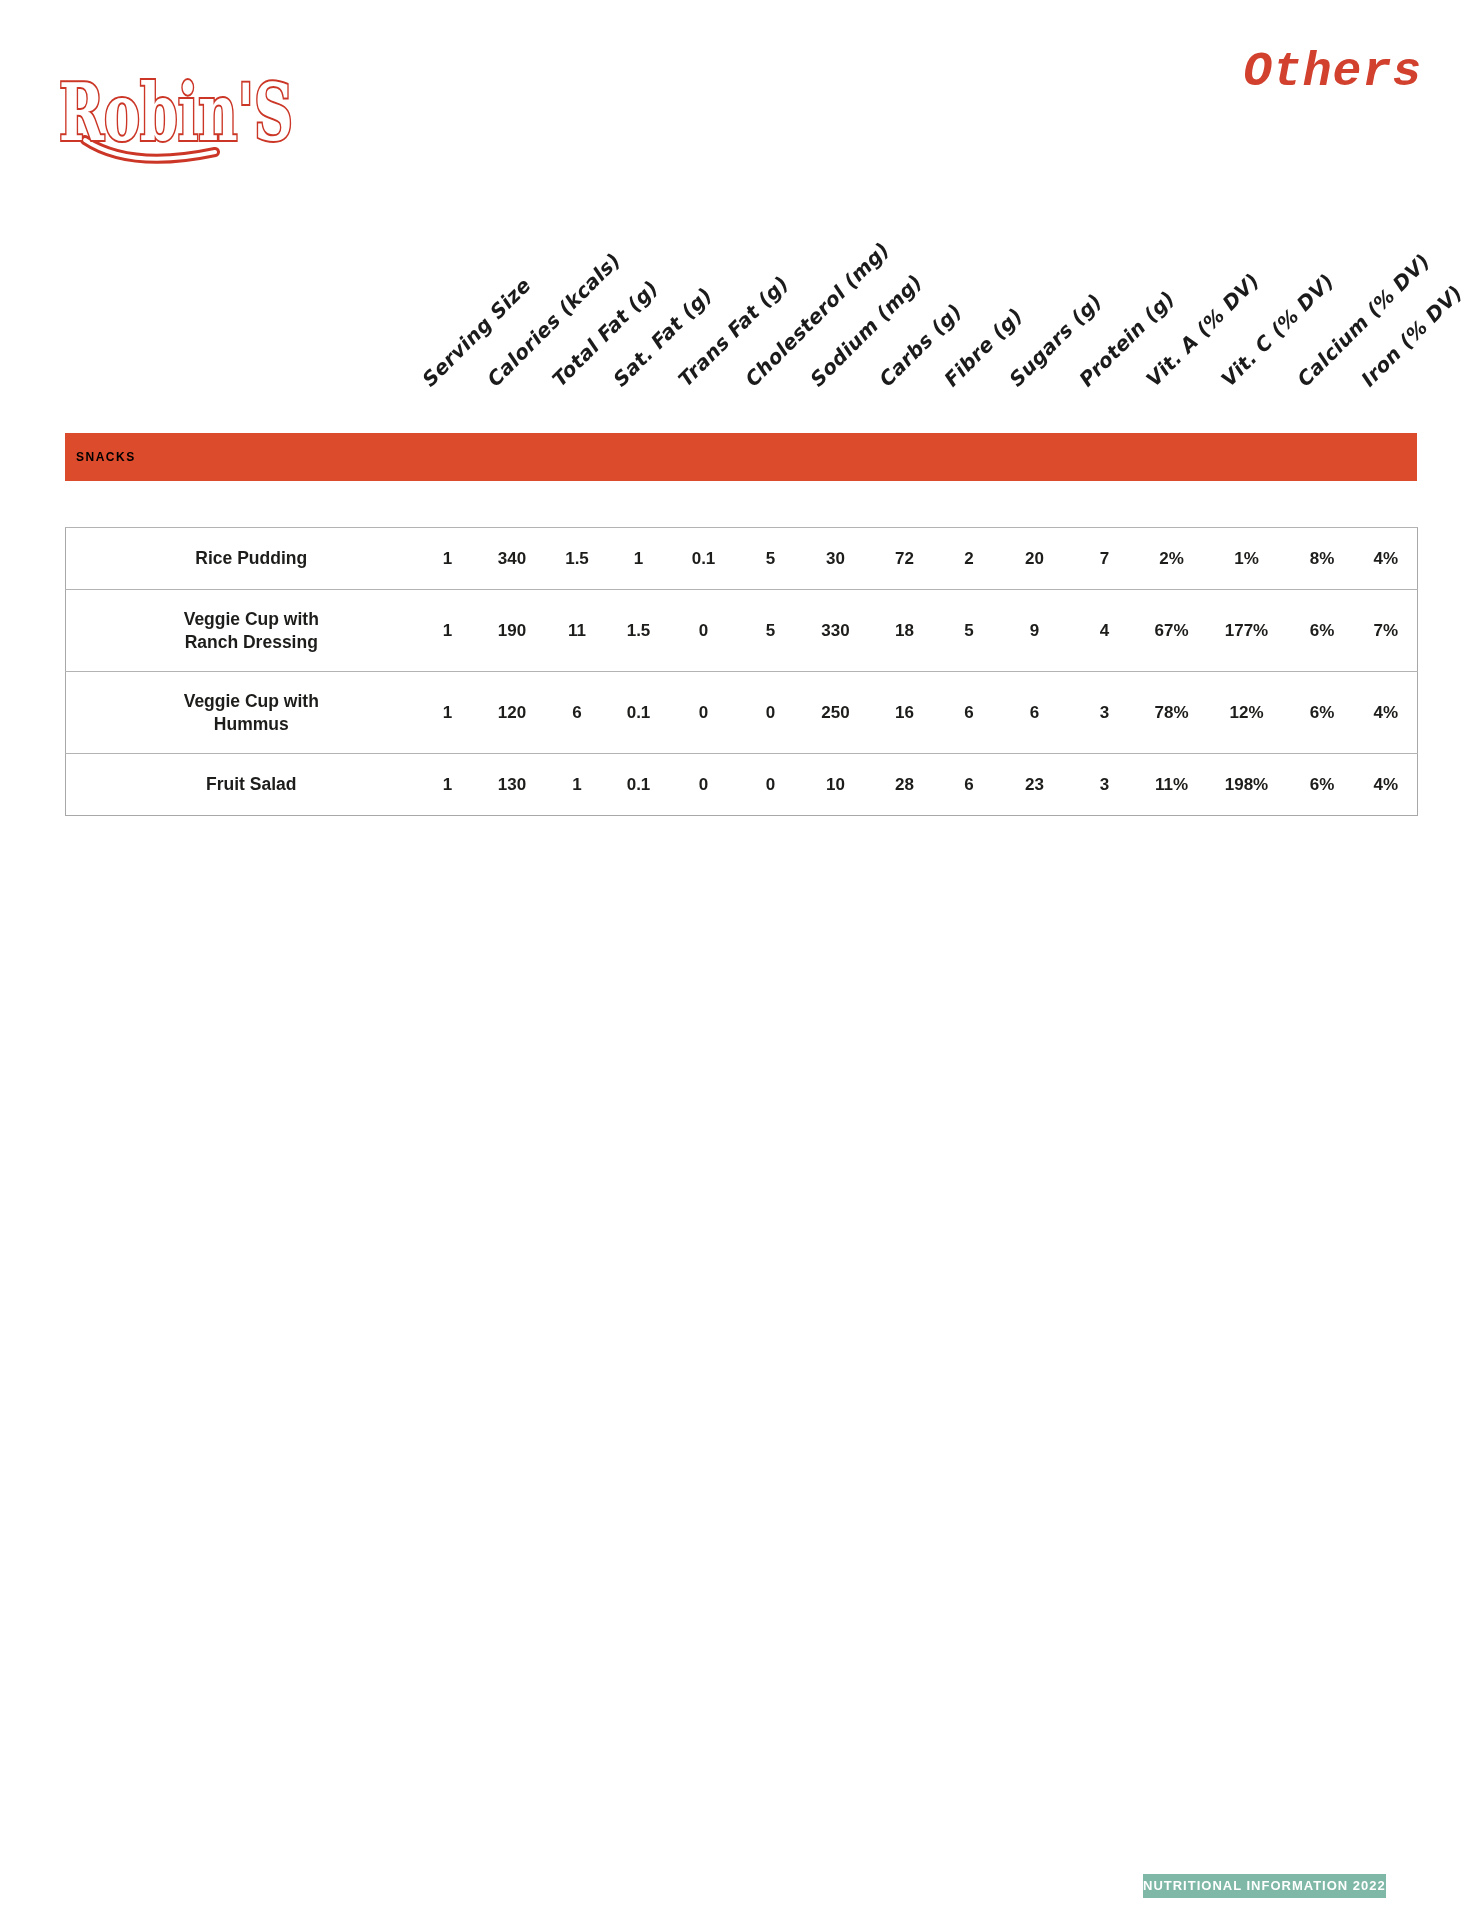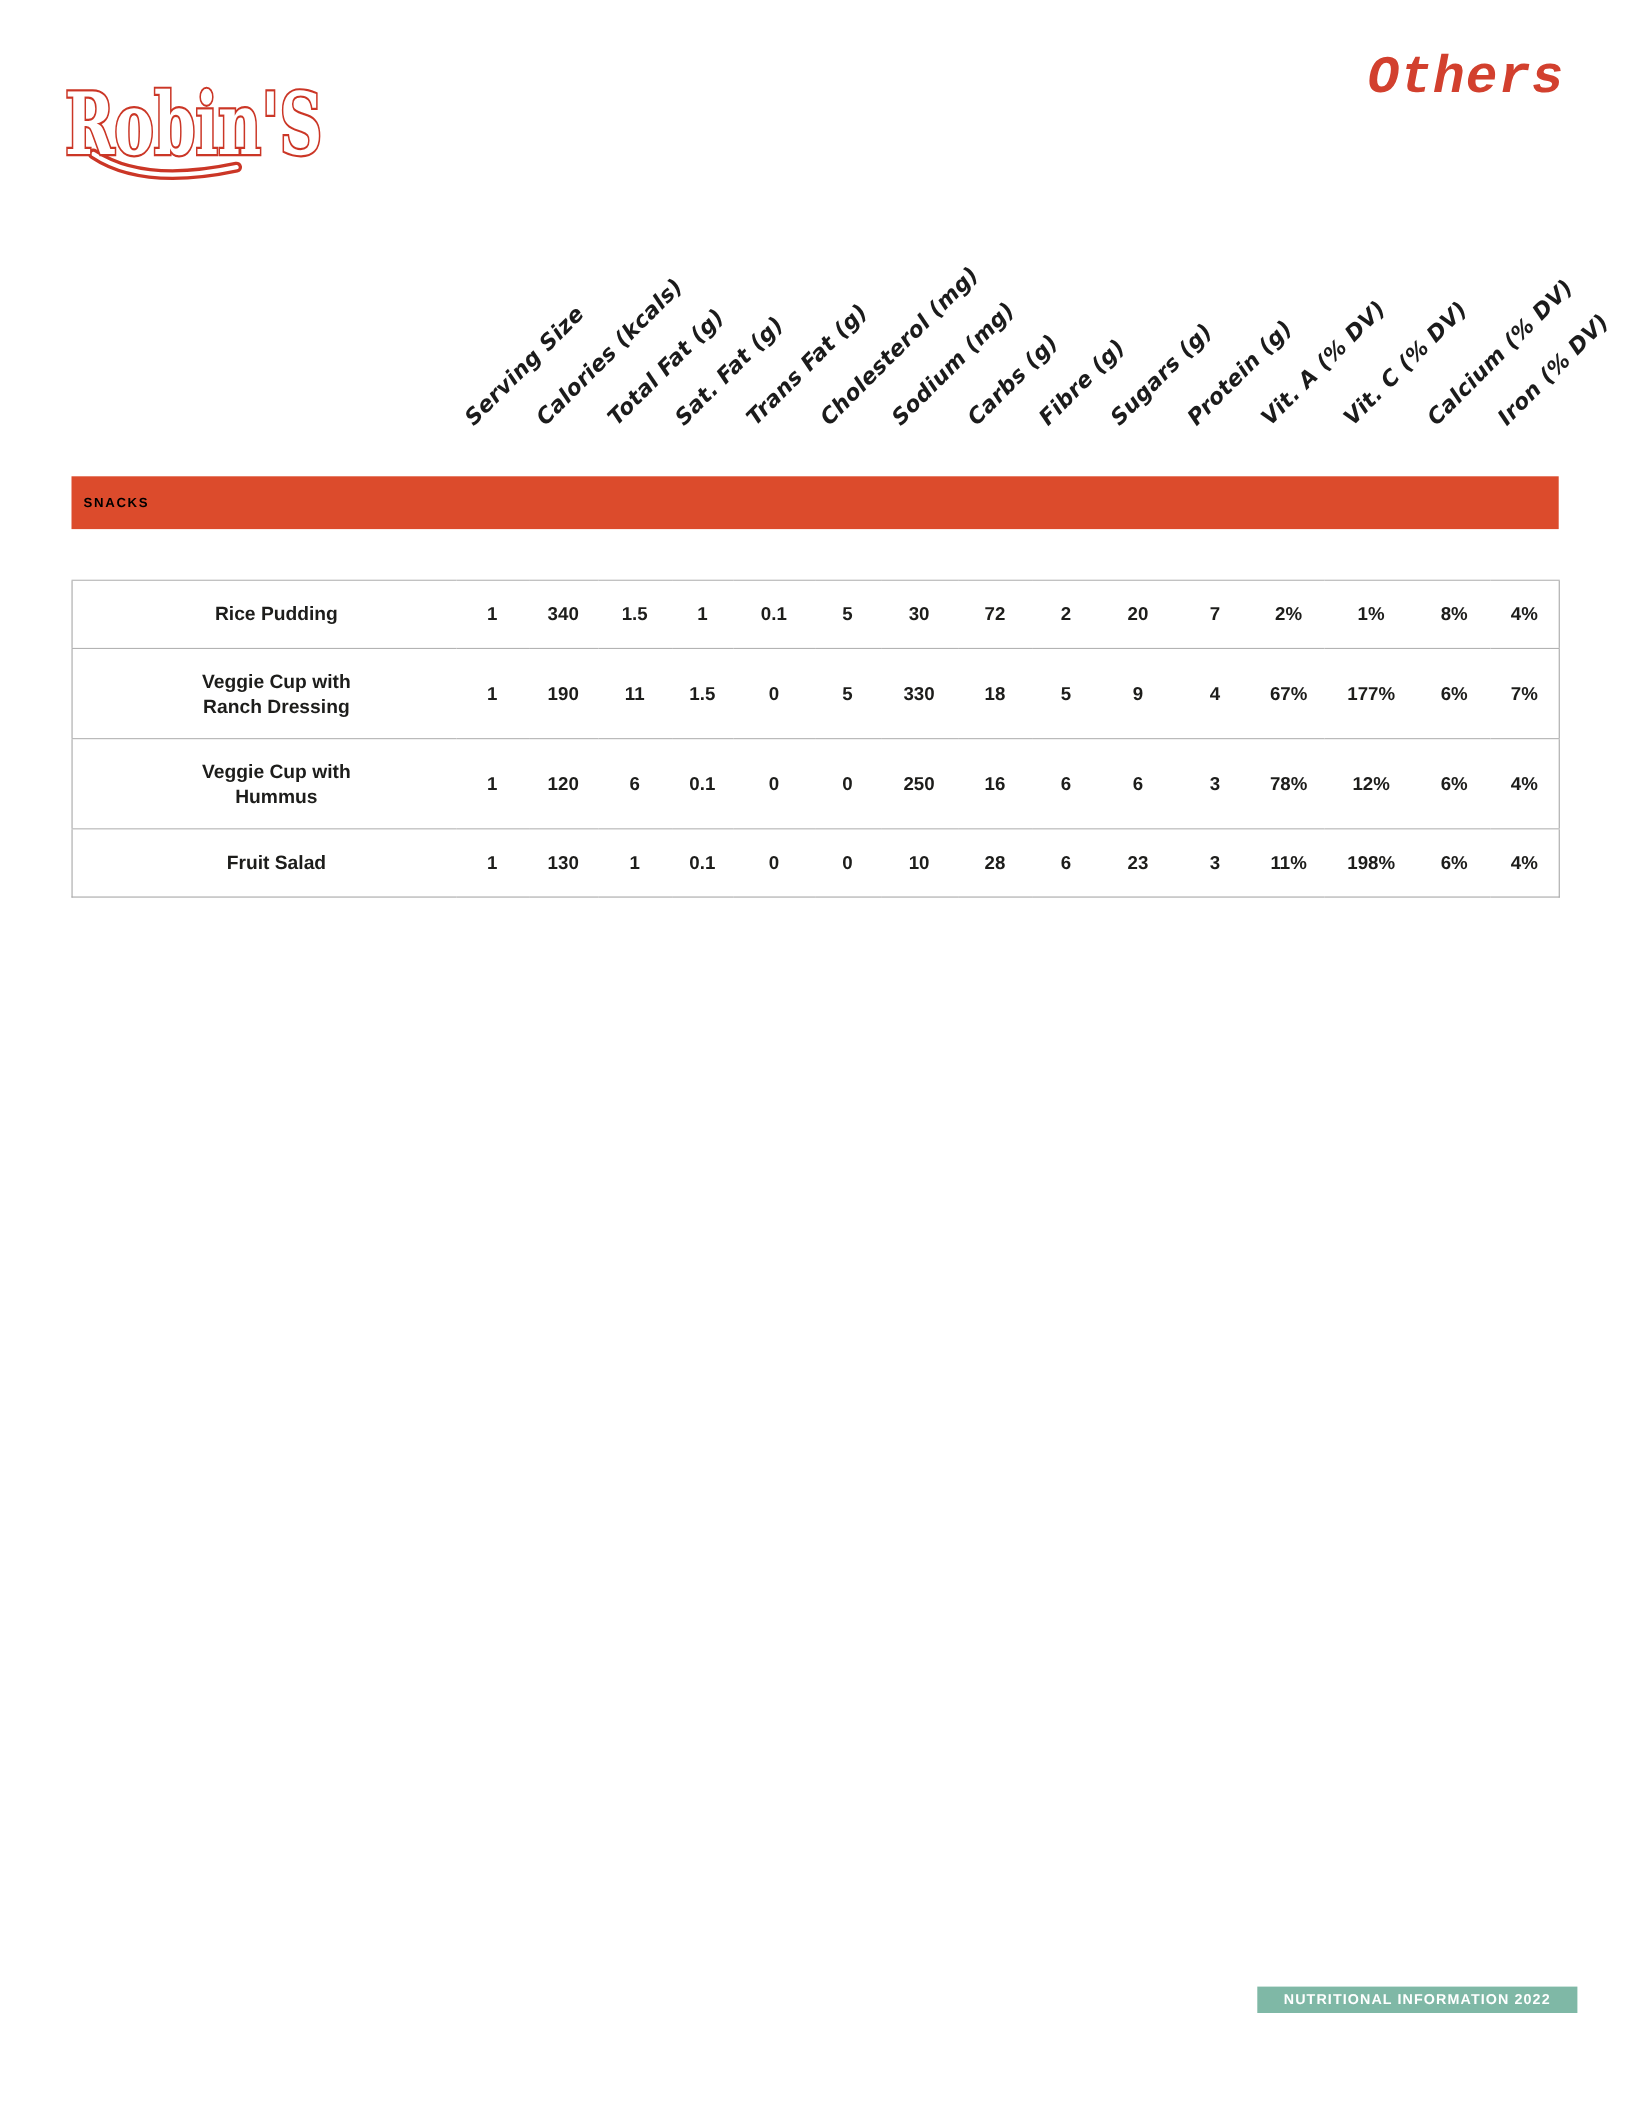--- a/index.html
+++ b/index.html
@@ -79,26 +79,26 @@
     text-align:center;padding-left:22px;
     font-weight:bold;font-size:17.5px;
     line-height:23px;white-space:pre-line;
   }
   .value-cell{
     text-align:center;
     font-weight:bold;font-size:17px;
   }
   
   .footer-badge{
-    position:absolute;left:1143px;top:1806px;
+    position:absolute;left:1143px;top:1874px;
     height:24px;line-height:24px;
     background:var(--badge-teal);
     color:#ffffff;font-weight:bold;font-size:13px;
     letter-spacing:1px;
-    padding:0 24px;
+    padding:0 0;
     white-space:nowrap;
   }
 </style>
 </head>
 <body>
 
 <div class="page">
 
   <svg class="logo" viewBox="0 0 245 120" aria-hidden="true">
     <path d="M30 92 Q75 122 160 104" fill="none" stroke="#CB3626" stroke-width="10" stroke-linecap="round"></path>

